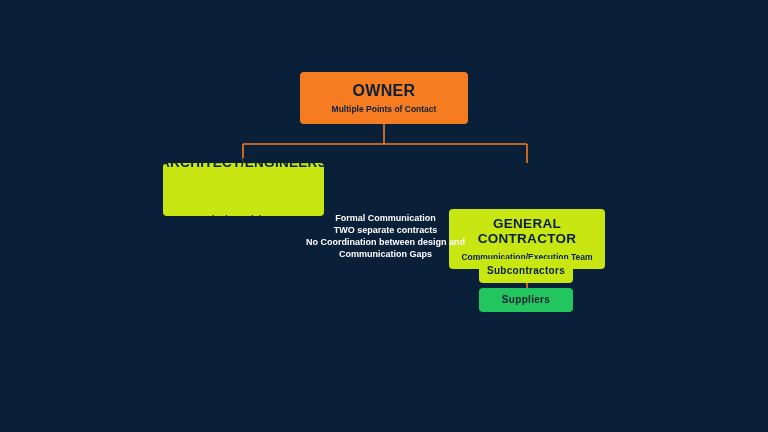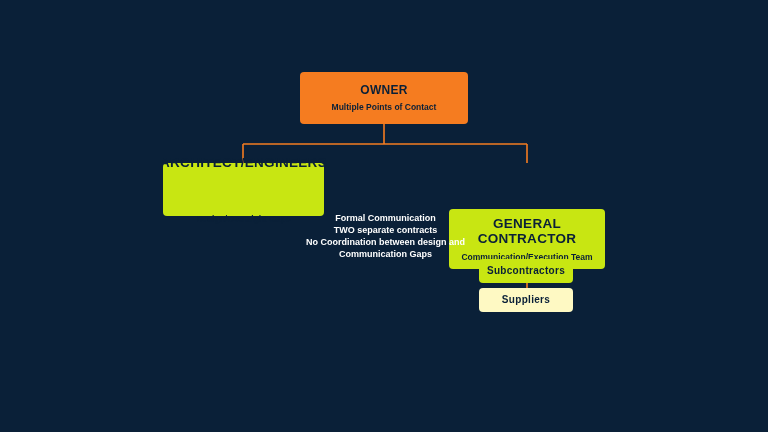--- a/index.html
+++ b/index.html
@@ -41,21 +41,21 @@
   }
 
   
   #node-owner {
     left: 300px;
     top: 72px;
     width: 168px;
     height: 52px;
     background: #f57c20;
   }
-  #node-owner .title { font-size: 12px; }
+  #node-owner .title { font-size: 16px; }
   #node-owner .subtitle { font-size: 8.5px; margin-top: 4px; }
 
   
   #node-architect {
     left: 163px;
     top: 163px;
     width: 161px;
     height: 53px;
     background: #c8e612;
     gap: 40px;
@@ -84,21 +84,21 @@
     background: #c8e612;
   }
   #node-subs .title { font-size: 10px; }
 
   
   #node-suppliers {
     left: 479px;
     top: 288px;
     width: 94px;
     height: 24px;
-    background: #fef9c3;
+    background: #22c55e;
     justify-content: center;
   }
   #node-suppliers .title { font-size: 10px; }
 
   
   #notes {
     position: absolute;
     left: 298px;
     top: 212px;
     width: 175px;

